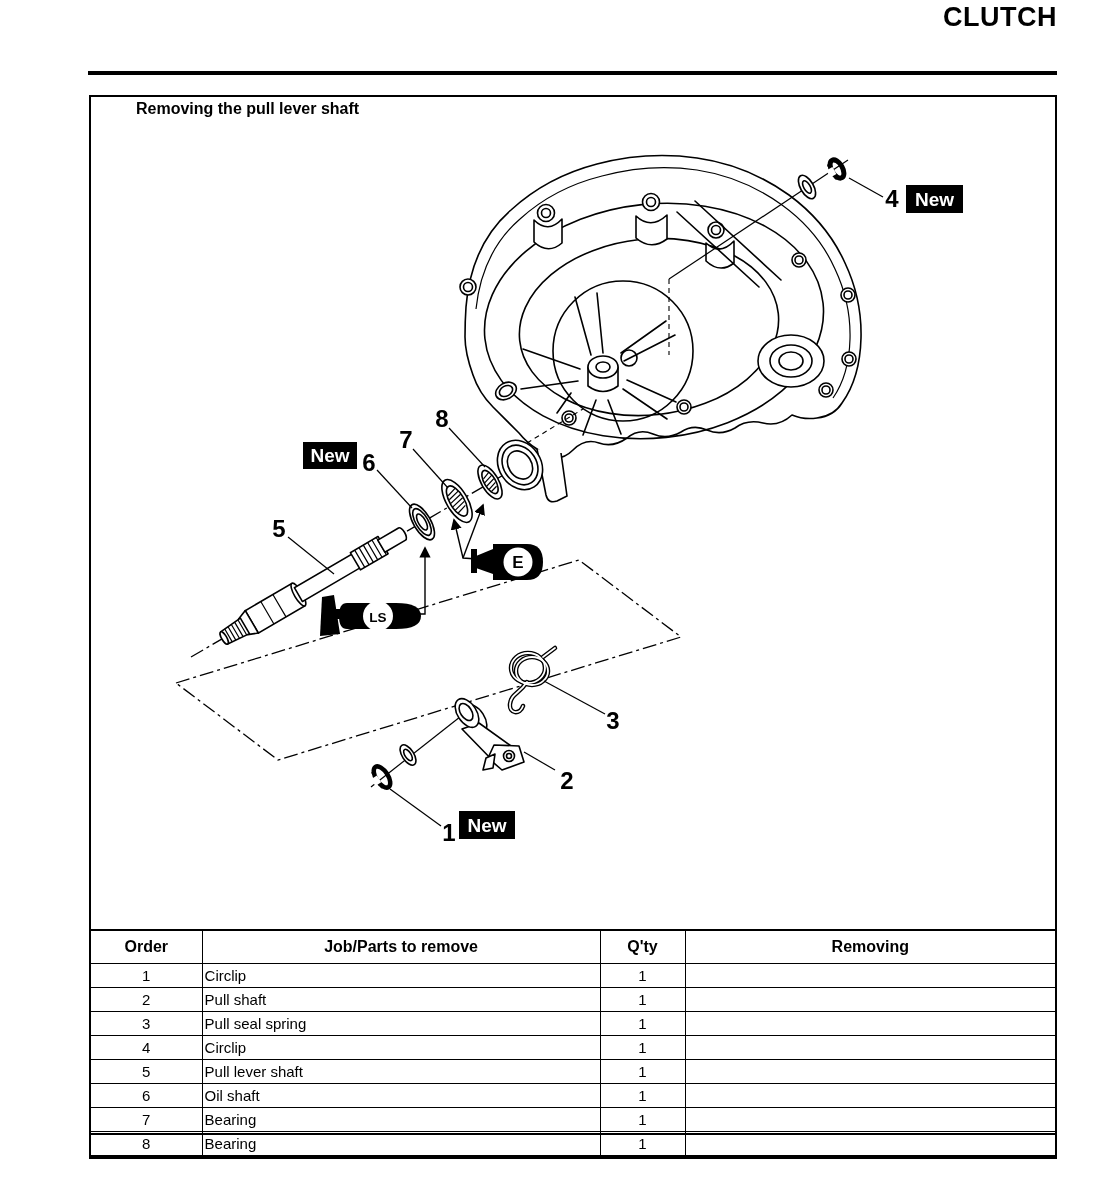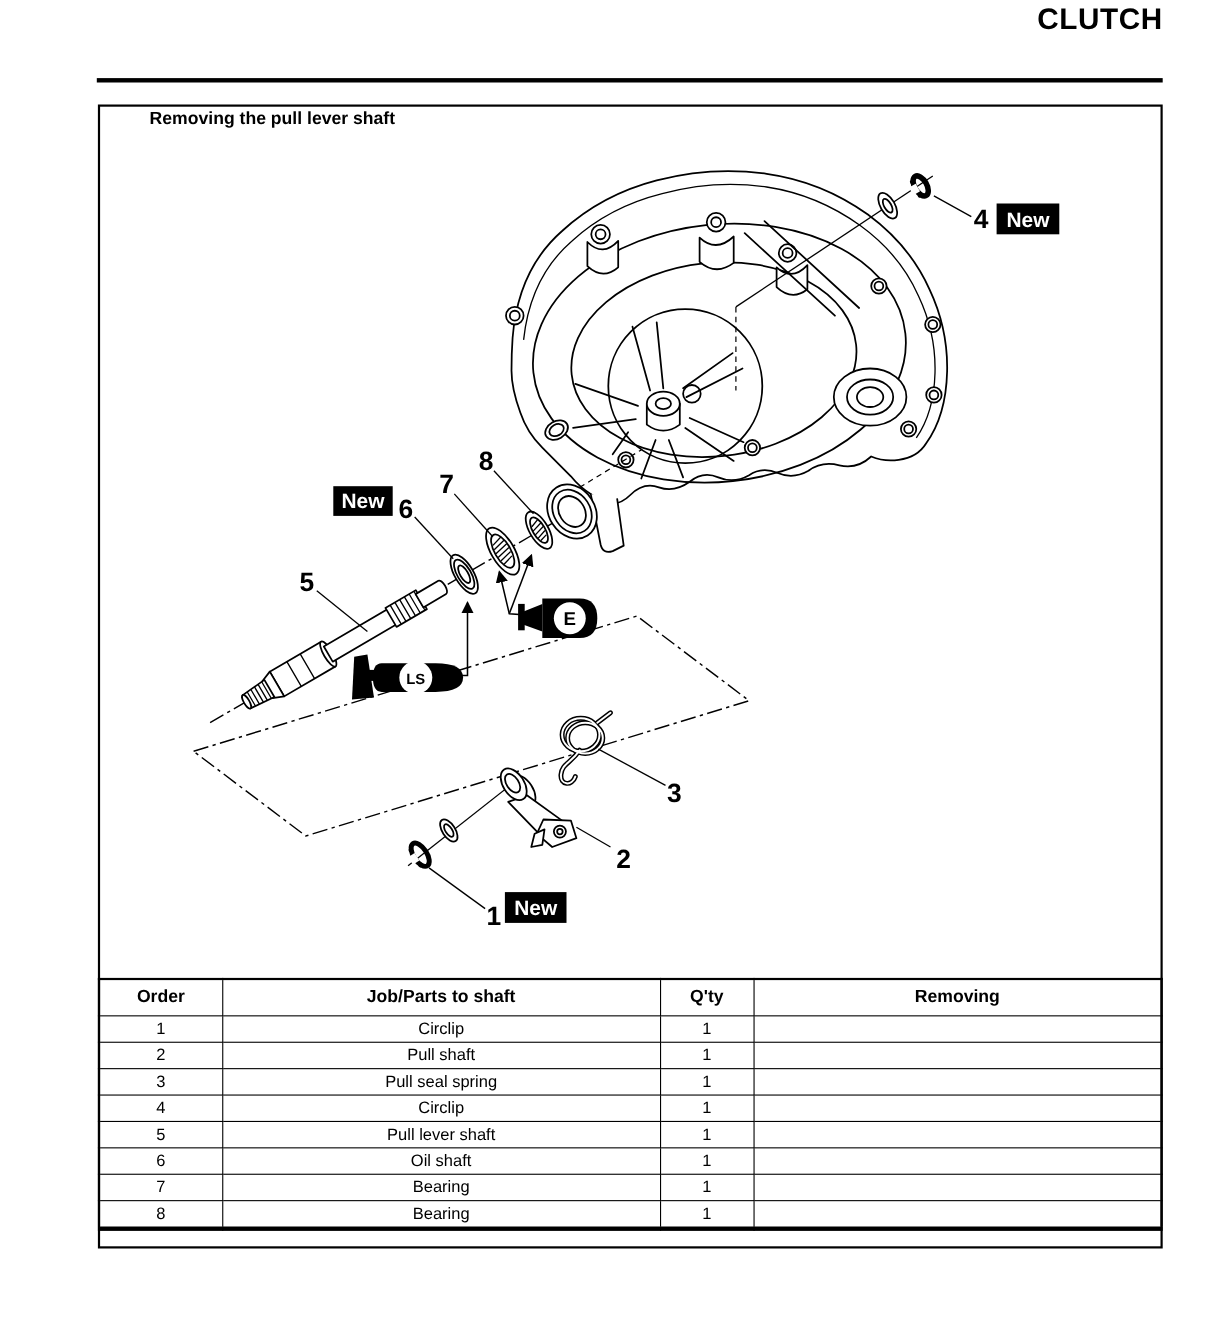--- a/index.html
+++ b/index.html
@@ -10,23 +10,23 @@
   #panel{position:absolute;left:89px;top:95px;width:964px;height:1036px;border:2px solid #000;}
   #panel-title{position:absolute;left:9px;top:3px;font-size:16px;font-weight:bold;margin-left:36px;}
   #diagram{position:absolute;left:0;top:0;}
   
   #parts-table{position:absolute;left:-2px;top:792px;width:calc(100% + 4px);
                border-collapse:collapse;table-layout:fixed;}
   #parts-table th,#parts-table td{border:1.5px solid #000;font-size:15px;padding:0 2px;
                overflow:hidden;white-space:nowrap;}
   #parts-table th{height:32px;font-size:16px;font-weight:bold;text-align:center;}
   #parts-table td{height:23px;}
-  #parts-table{border:2px solid #000;border-bottom:4px solid #000;}
+  #parts-table{border:2px solid #000;border-bottom:4px solid #000;margin-top:40px;}
   td.c{text-align:center;}
-  td.j{text-align:center;padding-left:9px;}
+  td.j{text-align:left;padding-left:9px;}
   
   .ln{stroke:#000;fill:none;stroke-width:1.6;stroke-linecap:round;stroke-linejoin:round;}
   .lnw{stroke:#000;fill:#fff;stroke-width:1.6;stroke-linejoin:round;}
   .thin{stroke:#000;fill:none;stroke-width:1.2;}
   .dash{stroke:#000;fill:none;stroke-width:1.3;stroke-dasharray:14 4 3 4;}
   .hid{stroke:#000;fill:none;stroke-width:1.1;stroke-dasharray:5 4;}
   .num{font-family:"Liberation Sans",sans-serif;font-size:24px;font-weight:bold;fill:#000;text-anchor:middle;}
   .badge-t{font-family:"Liberation Sans",sans-serif;font-size:19px;font-weight:bold;fill:#fff;text-anchor:middle;}
   .sym-t{font-family:"Liberation Sans",sans-serif;font-weight:bold;fill:#000;text-anchor:middle;}
 </style>
@@ -262,21 +262,21 @@
     <table id="parts-table">
       <colgroup>
         <col style="width:11.6%">
           <col style="width:41.2%">
           <col style="width:8.8%">
           <col style="width:38.4%">
       </colgroup>
       <thead>
         <tr>
           <th>Order</th>
-          <th>Job/Parts to shaft</th>
+          <th>Job/Parts to remove</th>
           <th>Q'ty</th>
           <th>Removing</th>
         </tr>
       </thead>
       <tbody id="table-body">
       <tr>
         <td class="c">1</td>
         <td class="j">Circlip</td>
         <td class="c">1</td>
         <td></td>

